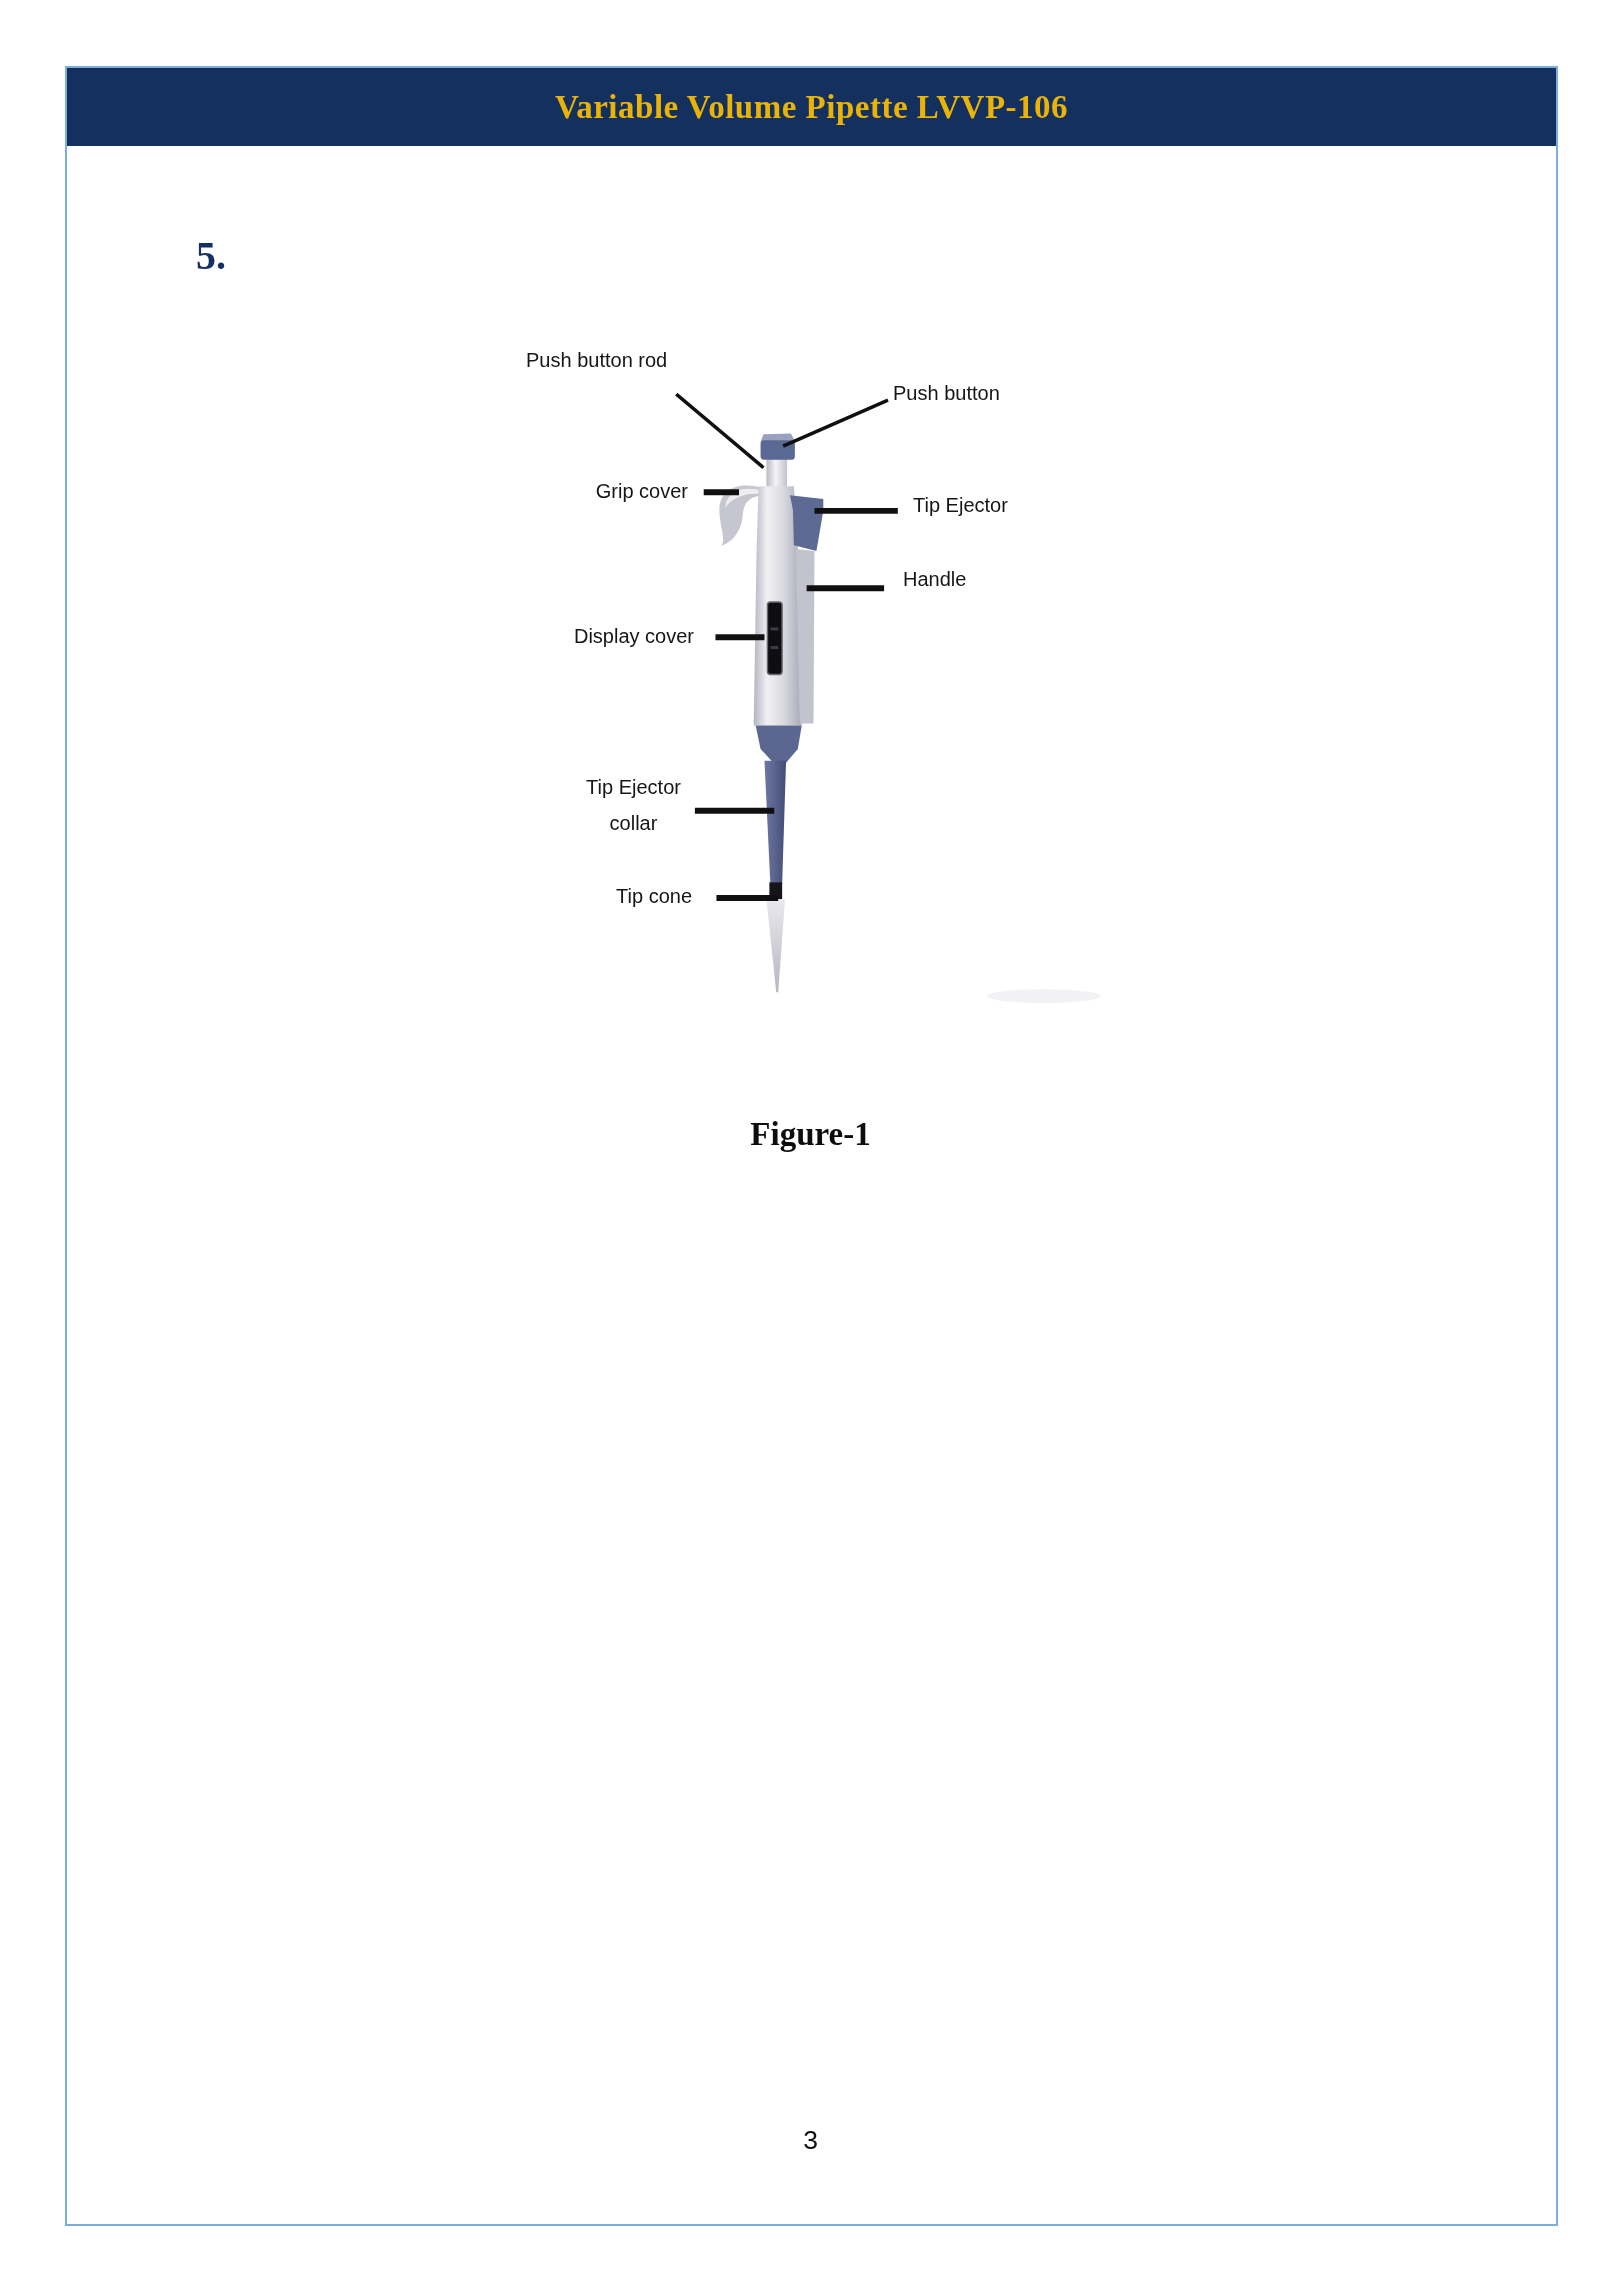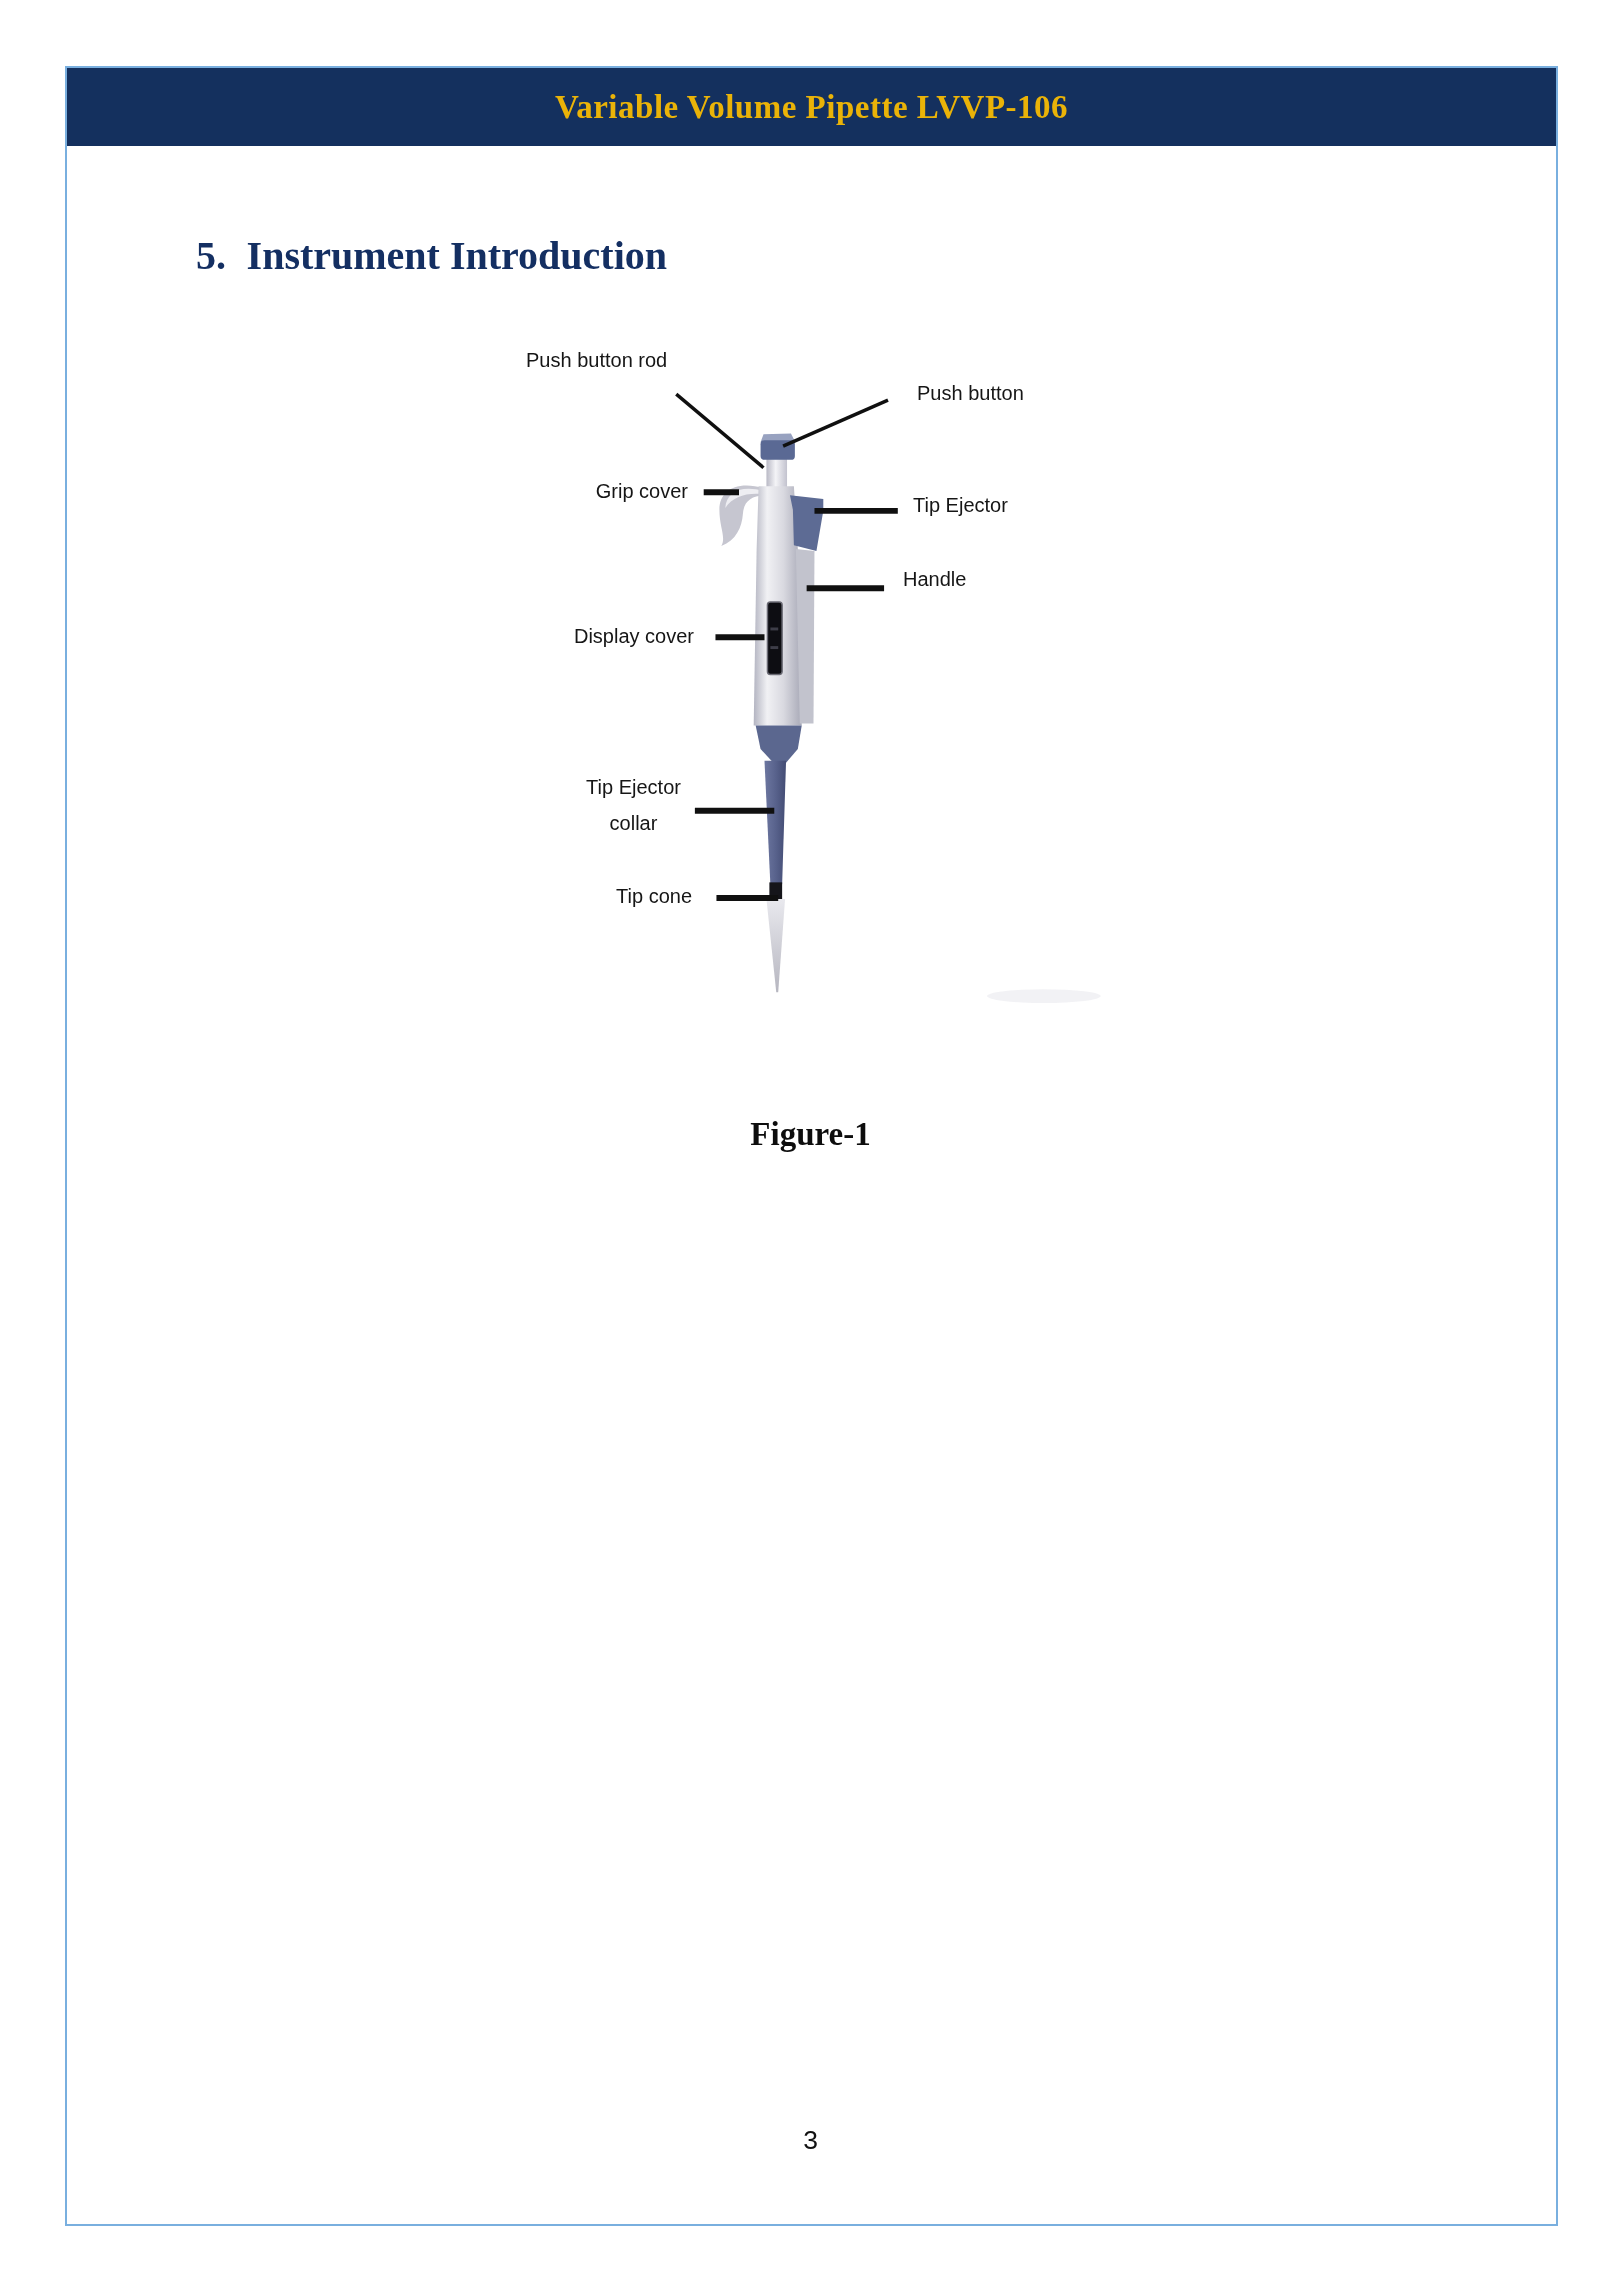--- a/index.html
+++ b/index.html
@@ -77,21 +77,20 @@
 </head>
 <body>
 
 <div class="page-frame">
   <div class="header-bar">
     <span class="header-title">Variable Volume Pipette LVVP-106</span>
   </div>
 
   <div class="section-heading">
     <span>5.</span>
-    <span>Instrument Introduction</span>
   </div>
 </div>
 
 <svg class="pipette-svg" width="647" height="667" viewBox="500 350 660 680" xmlns="http://www.w3.org/2000/svg">
   <defs>
     <linearGradient id="bodyGrad" x1="0" y1="0" x2="1" y2="0">
       <stop offset="0" stop-color="#b3b4c1"></stop>
       <stop offset="0.28" stop-color="#f1f1f4"></stop>
       <stop offset="0.62" stop-color="#d9d9e0"></stop>
       <stop offset="1" stop-color="#a8a9b7"></stop>
@@ -144,21 +143,21 @@
   <line x1="906" y1="408" x2="799" y2="455" stroke="#101010" stroke-width="3.5"></line>
   <line x1="718" y1="502" x2="754" y2="502" stroke="#101010" stroke-width="6"></line>
   <line x1="831" y1="521" x2="916" y2="521" stroke="#101010" stroke-width="6"></line>
   <line x1="823" y1="600" x2="902" y2="600" stroke="#101010" stroke-width="6"></line>
   <line x1="730" y1="650" x2="780" y2="650" stroke="#101010" stroke-width="6"></line>
   <line x1="709" y1="827" x2="790" y2="827" stroke="#101010" stroke-width="6"></line>
   <line x1="731" y1="916" x2="794" y2="916" stroke="#101010" stroke-width="6"></line>
 </svg>
 
 <div class="fig-label" style="left:526px; top:349px;">Push button rod</div>
-<div class="fig-label" style="left:893px; top:382px;margin-left:24px;">Push button</div>
+<div class="fig-label" style="left:893px; top:382px;">Push button</div>
 <div class="fig-label right-align" style="left:510px; top:480px; width:178px;">Grip cover</div>
 <div class="fig-label" style="left:913px; top:494px;">Tip Ejector</div>
 <div class="fig-label" style="left:903px; top:568px;">Handle</div>
 <div class="fig-label right-align" style="left:492px; top:625px; width:202px;">Display cover</div>
 <div class="fig-label center-align" style="left:549px; top:769px; width:169px;">
   <div>Tip Ejector</div>
   <div>collar</div>
 </div>
 <div class="fig-label right-align" style="left:529px; top:885px; width:163px;">Tip cone</div>
 

